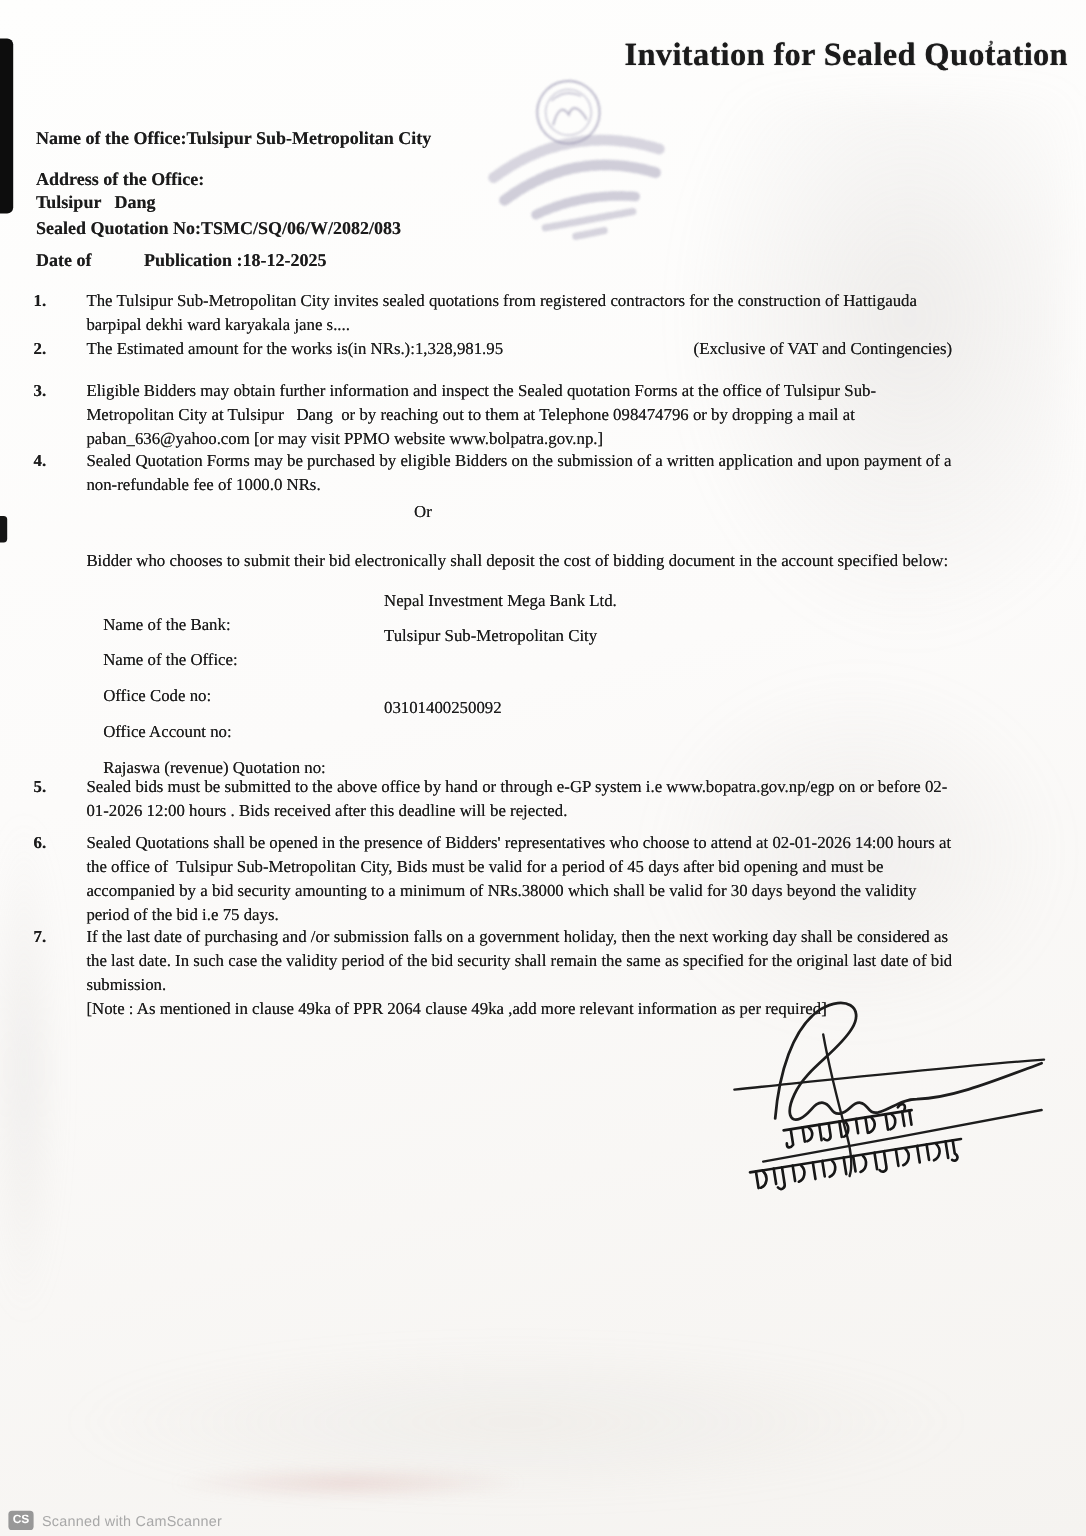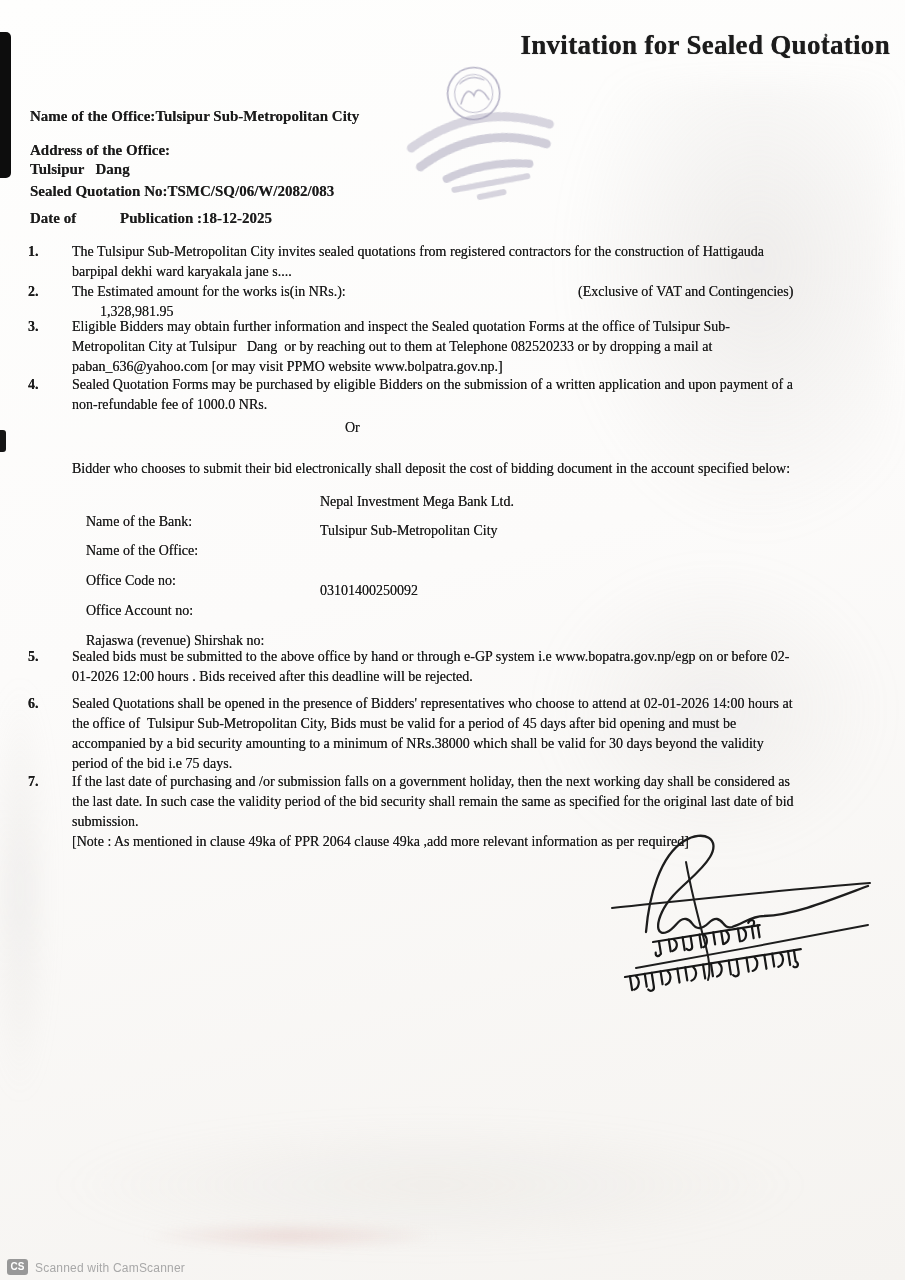--- a/index.html
+++ b/index.html
@@ -26,22 +26,22 @@
   }
   .title {
     left: 0; top: 30px; width: 890px;
     text-align: right;
     font-size: 27px; font-weight: bold; letter-spacing: .3px;
     text-shadow: 0 0 .7px rgba(0,0,0,.75);
   }
   .clause { display: flex; left: 28px; width: 834px; }
   .clause .num { flex: 0 0 44px; font-weight: bold; }
   .clause .body { width: 790px; }
-  .c2row { position: relative; width: 786px; display: flex; flex-direction: column; }
-  .c2row .amount { margin-left: 28px; }
+  .c2row { position: relative; width: 786px; display: flex; }
+  .c2row .amount { margin-left: 0; }
   .c2row .note { position: absolute; left: 506px; top: 0; white-space: nowrap; }
   .bank-row { left: 72px; width: 800px; height: 20px; }
   .bank-row .val { position: absolute; left: 248px; top: 0; white-space: nowrap; }
   .or { left: 345px; top: 418px; }
   .intro { left: 72px; top: 459px; width: 800px; }
 
   
   .edge-bar { left: 0; top: 32px; width: 11px; height: 146px; background: #0d0d0d; border-radius: 0 5px 5px 0; }
   .edge-nub { left: 0; top: 430px; width: 6px; height: 22px; background: #151515; border-radius: 0 3px 3px 0; }
   .corner-mark { left: 822px; top: 30px; font-size: 17px; font-weight: bold; color: #4a4a4a; transform: rotate(12deg); }
@@ -124,21 +124,21 @@
     <div class="body c2row">
       <span>The Estimated amount for the works is(in NRs.):</span>
       <span class="amount">1,328,981.95</span>
       <span class="note">(Exclusive of VAT and Contingencies)</span>
     </div>
   </div>
 
   <div class="abs clause txt" style="top:317px;">
     <span class="num">3.</span>
     <div class="body">Eligible Bidders may obtain further information and inspect the Sealed quotation Forms at the office of Tulsipur Sub-
-Metropolitan City at Tulsipur   Dang  or by reaching out to them at Telephone 082520233 or by dropping a mail at
+Metropolitan City at Tulsipur   Dang  or by reaching out to them at Telephone 098474796 or by dropping a mail at
 paban_636@yahoo.com [or may visit PPMO website www.bolpatra.gov.np.]</div>
   </div>
 
   <div class="abs clause txt" style="top:375px;">
     <span class="num">4.</span>
     <div class="body">Sealed Quotation Forms may be purchased by eligible Bidders on the submission of a written application and upon payment of a
 non-refundable fee of 1000.0 NRs.</div>
   </div>
 
   <div class="abs txt or">Or</div>
@@ -155,21 +155,21 @@
   </div>
   <div class="abs txt bank-row" style="top:551px;">
     <span>Office Code no:</span>
     <span class="val"></span>
   </div>
   <div class="abs txt bank-row" style="top:581px;">
     <span>Office Account no:</span>
     <span class="val">03101400250092</span>
   </div>
   <div class="abs txt bank-row" style="top:611px;">
-    <span>Rajaswa (revenue) Shirshak no:</span>
+    <span>Rajaswa (revenue) Quotation no:</span>
     <span class="val"></span>
   </div>
 
   <div class="abs clause txt" style="top:647px;">
     <span class="num">5.</span>
     <div class="body">Sealed bids must be submitted to the above office by hand or through e-GP system i.e www.bopatra.gov.np/egp on or before 02-
 01-2026 12:00 hours . Bids received after this deadline will be rejected.</div>
   </div>
 
   <div class="abs clause txt" style="top:694px;">

